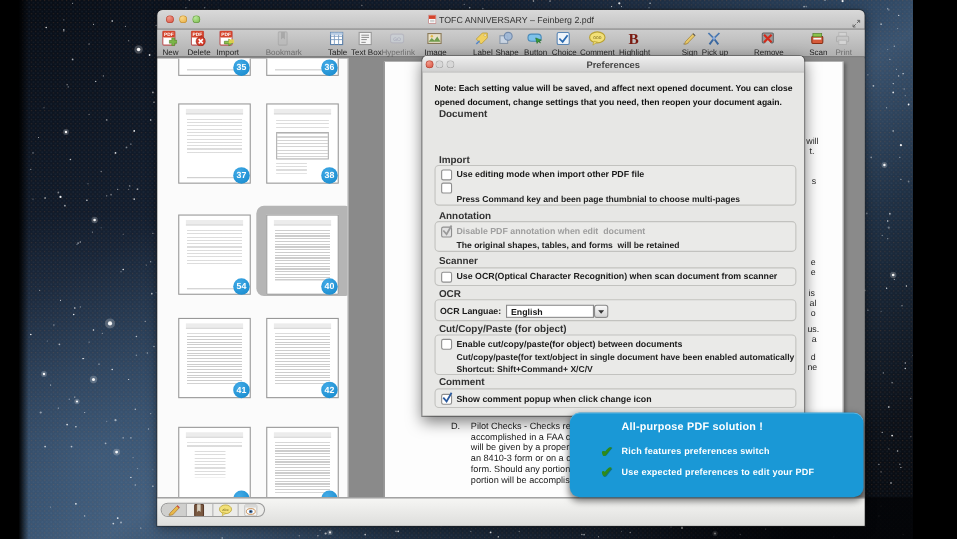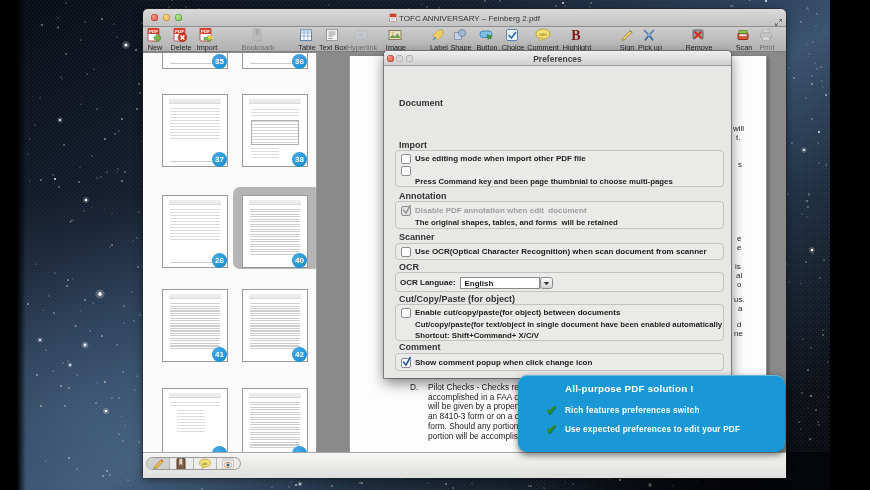--- a/index.html
+++ b/index.html
@@ -748,21 +748,21 @@
             <div class="th-head"></div>
             <div class="th-lines" style="top:14px;height:8px;left:8px;right:8px"></div>
             <div class="th-table"></div>
             <div class="th-lines" style="top:53px;height:10px;left:8px;right:28px"></div>
             <div class="badge">38</div>
           </div>
           <div class="thumb" style="left:19px;top:141.5px">
             <div class="th-head"></div>
             <div class="th-lines" style="top:13px;height:32px"></div>
             <div class="th-foot"></div>
-            <div class="badge">26</div>
+            <div class="badge">54</div>
           </div>
           <div class="thumb" style="left:99px;top:141.5px">
             <div class="th-head"></div>
             <div class="th-lines dark" style="top:13px;height:46px"></div>
             <div class="badge">40</div>
           </div>
           <div class="thumb" style="left:19px;top:236.4px">
             <div class="th-head"></div>
             <div class="th-lines dark" style="top:13px;height:46px"></div>
             <div class="badge">41</div>
@@ -835,20 +835,21 @@
       <div class="frag" style="left:734px;top:329px">ne</div>
     </div>
 
 <div id="dlg">
   <div id="dlg-tb">
     <div class="dc" style="left:2.6px;background:radial-gradient(circle at 35% 30%,#f09a8a,#d84a38);box-shadow:inset 0 0 0 0.5px #a83a2a"></div>
     <div class="dc" style="left:12.4px;background:#d8d8d8;box-shadow:inset 0 0 0 0.5px #9a9a9a"></div>
     <div class="dc" style="left:22.2px;background:#d8d8d8;box-shadow:inset 0 0 0 0.5px #9a9a9a"></div>
     <div class="t">Preferences</div>
   </div>
+  <div id="note">Note: Each setting value will be saved, and affect next opened document. You can close<br>opened document, change settings that you need, then reopen your document again.</div>
 
   <div class="sect" style="top:46.5px">Document</div>
 
   <div class="sect" style="top:88.5px">Import</div>
   <div class="gbox" style="top:98.5px;height:37.5px">
     <div class="cb" style="left:5px;top:3.5px"></div>
     <div class="lbl" style="left:19px;top:3.5px">Use editing mode when import other PDF file</div>
     <div class="cb" style="left:5px;top:15px"></div>
     <div class="lbl sub" style="left:19px;top:26.5px">Press Command key and been page thumbnial to choose multi-pages</div>
   </div>

